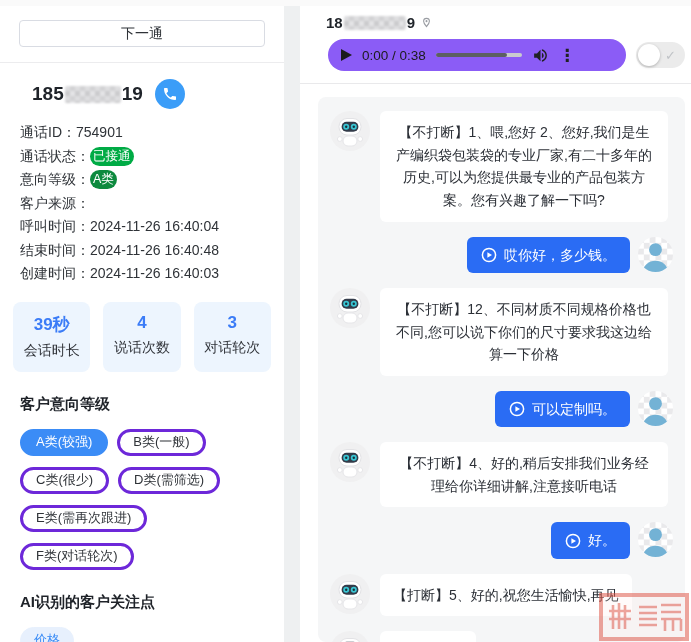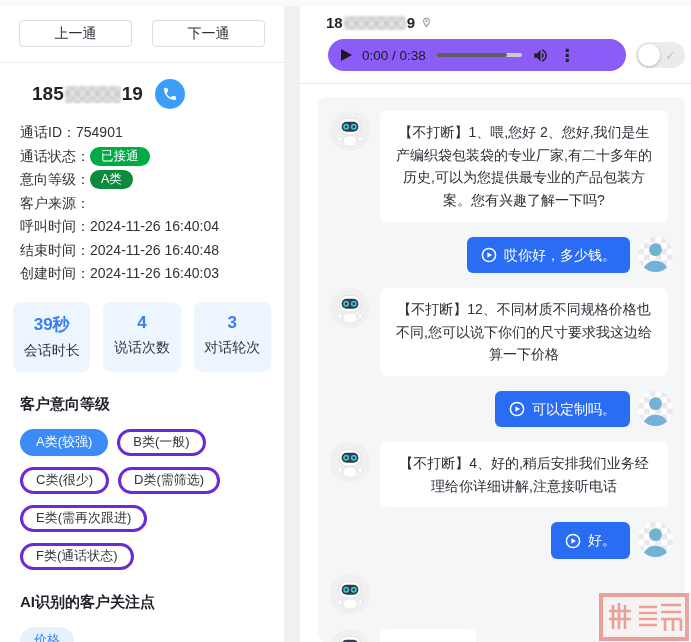--- a/index.html
+++ b/index.html
@@ -23,21 +23,21 @@
   .phone-number{font-size:19px;font-weight:bold;color:#1f2329;display:flex;align-items:center;}
   .mosaic{display:inline-block;width:56px;height:17px;margin:0 1px;border-radius:2px;
     background:conic-gradient(#d2d2d4 90deg,#e4e4e6 0 180deg,#cbcbcd 0 270deg,#dedee0 0) 0 0/10px 10px;
     filter:blur(1px);}
   .mosaic.small{width:62px;height:14px;}
   .call-btn{width:30px;height:30px;border-radius:50%;background:#3b9df8;border:none;cursor:pointer;
     display:flex;align-items:center;justify-content:center;padding:0;}
   .details{list-style:none;margin:8px 0 0;padding:0 20px;}
   .detail-row{font-size:14px;color:#2f3338;line-height:23.5px;display:flex;align-items:center;}
   .detail-row .dlabel{white-space:pre;}
-  .badge{display:inline-block;padding:2px 11px;border-radius:11px;color:#fff;font-size:12.5px;line-height:15px;}
+  .badge{display:inline-block;padding:2px 3px;border-radius:11px;color:#fff;font-size:12.5px;line-height:15px;}
   .stats{display:flex;gap:13px;margin:16px 13px 0;}
   .stat-card{width:78px;box-sizing:border-box;padding:11px 0 12px;text-align:center;background:#edf5fe;border-radius:8px;}
   .stat-value{color:#3b7cf7;font-weight:bold;font-size:17px;}
   .stat-label{font-size:14px;color:#32353b;margin-top:6px;}
   .section-heading{font-size:15px;font-weight:bold;color:#1f2329;margin:23px 20px 0;}
   .tags{display:flex;flex-wrap:wrap;gap:11px 9px;margin:15px 20px 0;}
   .tag{height:27px;box-sizing:border-box;padding:0 13px;border-radius:14px;border:3px solid #6d28d9;background:#fff;
     font-size:13px;color:#2f3338;display:inline-flex;align-items:center;cursor:pointer;font-family:inherit;}
   .tag.selected{background:#3b8cf6;border-color:#3b8cf6;color:#fff;}
   .tag.focus{background:#e7f0fd;border:1px solid #e7f0fd;color:#3b8cf6;cursor:default;}
@@ -74,21 +74,20 @@
 </style>
 </head>
 <body>
 
 <div class="top-strip"></div>
 
 <div class="app">
 
   <aside class="left">
     <div class="nav-buttons">
-      <button>上一通</button>
       <button>下一通</button>
     </div>
     <div class="left-divider"></div>
 
     <div class="phone-row">
       <span class="phone-number">
         <span>185</span>
         <span class="mosaic"></span>
         <span>19</span>
       </span>
@@ -145,21 +144,21 @@
         </div>
       </div>
 
     <h3 class="section-heading">客户意向等级</h3>
     <div class="tags" id="intent-tags">
         <button class="tag selected">A类(较强)</button>
         <button class="tag">B类(一般)</button>
         <button class="tag">C类(很少)</button>
         <button class="tag">D类(需筛选)</button>
         <button class="tag">E类(需再次跟进)</button>
-        <button class="tag">F类(通话状态)</button>
+        <button class="tag">F类(对话轮次)</button>
       </div>
 
     <h3 class="section-heading">AI识别的客户关注点</h3>
     <div class="tags" id="focus-tags">
         <span class="tag focus">价格</span>
       </div>
 
     <div class="footer-buttons">
       <button class="btn-plain">设置有效</button>
       <button class="btn-primary">移到客户中心</button>
@@ -329,20 +328,21 @@
     <rect x="9" y="7.5" width="22" height="16.5" rx="8" fill="#ffffff" stroke="#e2e2e5" stroke-width="1"></rect>
     <rect x="11.6" y="10.8" width="16.8" height="10" rx="5" fill="#333b49"></rect>
     <circle cx="16.2" cy="15.8" r="3" fill="#39c6d4"></circle>
     <circle cx="23.8" cy="15.8" r="3" fill="#39c6d4"></circle>
     <circle cx="16.2" cy="15.8" r="1.2" fill="#16323c"></circle>
     <circle cx="23.8" cy="15.8" r="1.2" fill="#16323c"></circle>
     <rect x="13" y="25" width="14" height="10" rx="5" fill="#ffffff" stroke="#e6e6e9" stroke-width="1"></rect>
     <circle cx="9.8" cy="28" r="2.4" fill="#ffffff" stroke="#e6e6e9" stroke-width="1"></circle>
     <circle cx="30.2" cy="28" r="2.4" fill="#ffffff" stroke="#e6e6e9" stroke-width="1"></circle>
   </svg>
+<div class="bubble">【打断】5、好的,祝您生活愉快,再见</div>
         </div>
         <div class="msg-row bot">
   <svg class="avatar" viewBox="0 0 40 40">
     <circle cx="20" cy="20" r="20" fill="#f0f0f1"></circle>
     <rect x="9" y="7.5" width="22" height="16.5" rx="8" fill="#ffffff" stroke="#e2e2e5" stroke-width="1"></rect>
     <rect x="11.6" y="10.8" width="16.8" height="10" rx="5" fill="#333b49"></rect>
     <circle cx="16.2" cy="15.8" r="3" fill="#39c6d4"></circle>
     <circle cx="23.8" cy="15.8" r="3" fill="#39c6d4"></circle>
     <circle cx="16.2" cy="15.8" r="1.2" fill="#16323c"></circle>
     <circle cx="23.8" cy="15.8" r="1.2" fill="#16323c"></circle>

